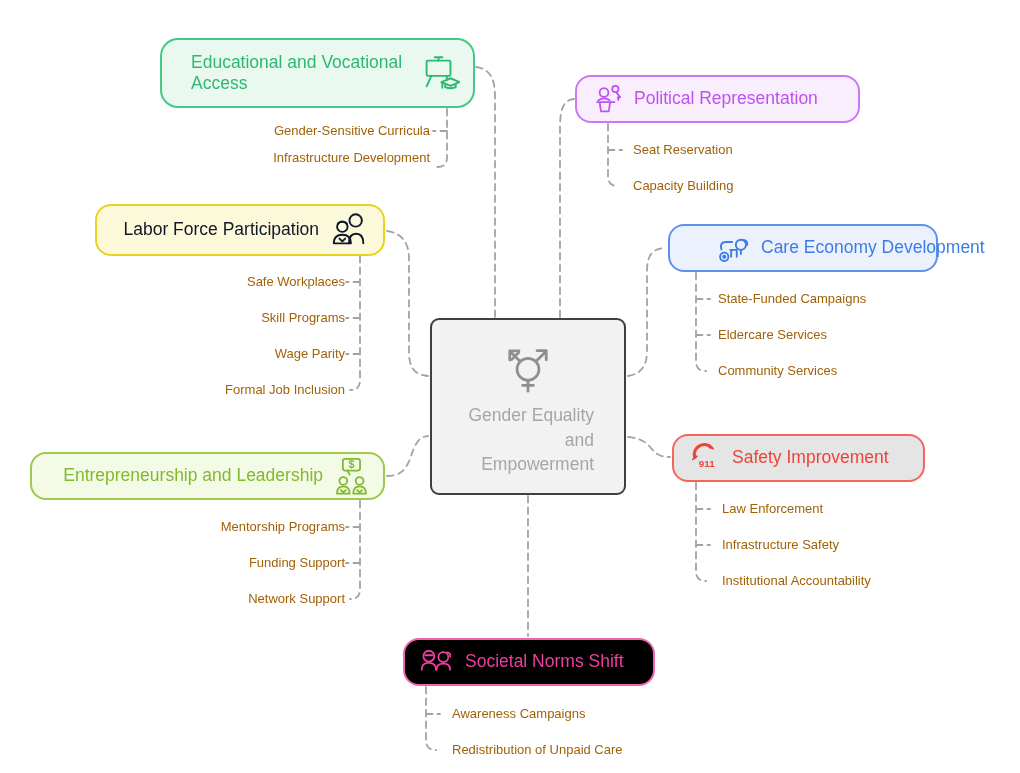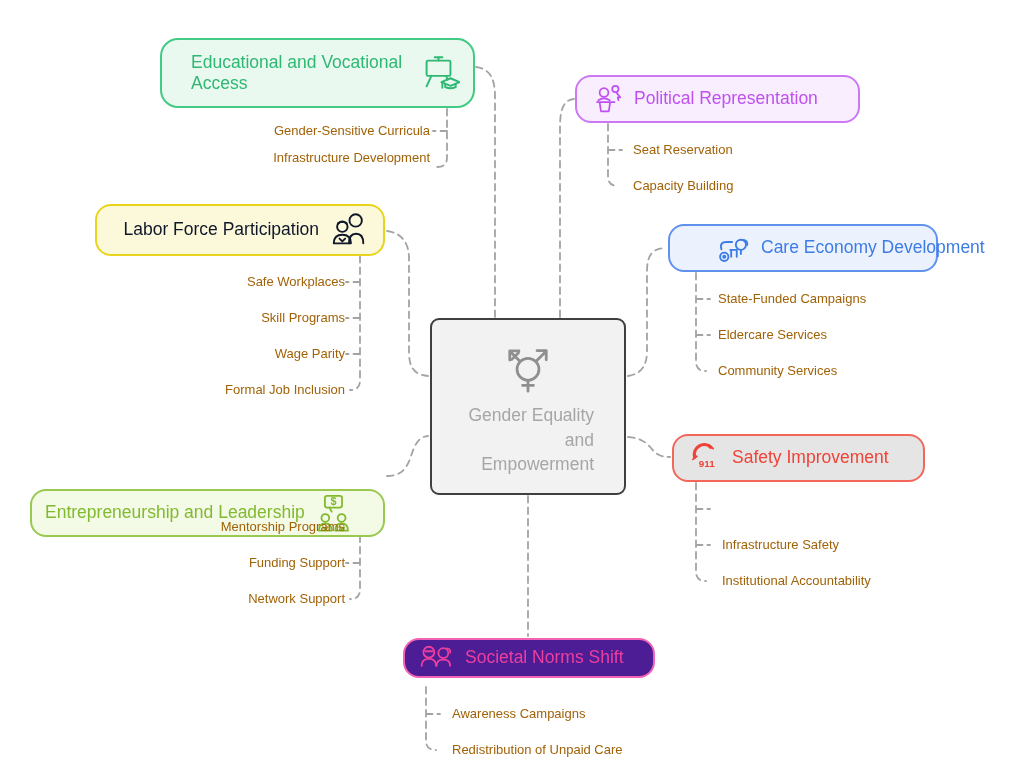--- a/index.html
+++ b/index.html
@@ -125,21 +125,21 @@
         <path d="M31 10.8 q4.5 0.6 3.8 5.4"></path>
         <path d="M16.5 21.5 h7 M23.5 21.5 v7.5 M17.5 22 v7 M28 22 v4"></path>
       </svg>
     </span>
     <span class="nlabel">Care Economy Development</span>
   </div>
   <div class="child" style="left:718px;top:287px;">State-Funded Campaigns</div>
   <div class="child" style="left:718px;top:323px;">Eldercare Services</div>
   <div class="child" style="left:718px;top:359px;">Community Services</div>
 
-  <div class="node" style="left: 30px; top: 452px; width: 355px; height: 48px; justify-content: flex-start; background: rgb(243, 250, 229); border-color: rgb(155, 200, 79); color: rgb(130, 186, 47); margin-top: 37px;">
+  <div class="node" style="left: 30px; top: 452px; width: 355px; height: 48px; justify-content: flex-end; background: rgb(243, 250, 229); border-color: rgb(155, 200, 79); color: rgb(130, 186, 47);">
     <span class="nlabel">Entrepreneurship and Leadership</span>
     <span class="icon">
       <svg class="ic" width="38" height="40" viewBox="0 0 42 44">
         <rect x="12" y="3" width="19" height="13" rx="2.5"></rect>
         <text x="21.5" y="13" font-size="12" font-weight="700" text-anchor="middle" font-family="Liberation Sans, sans-serif">$</text>
         <path d="M17 16 l2.5 4.5"></path>
         <circle cx="12.5" cy="27.5" r="4.3"></circle>
         <path d="M5.5 41.5 q0 -8 7 -8 q7 0 7 8 z"></path>
         <path d="M9.8 37.5 l2.7 2.7 2.7 -2.7"></path>
         <circle cx="30.5" cy="27.5" r="4.3"></circle>
@@ -155,24 +155,25 @@
   <div class="node" style="left: 672px; top: 434px; width: 253px; height: 48px; background: #e5e5e5; border-color: rgb(243, 103, 91); color: rgb(239, 67, 55);">
     <span class="icon">
       <svg class="ic" width="36" height="36" viewBox="0 0 40 40">
         <path d="M8.5 19 A11 11 0 0 1 26.5 8" style="stroke-width:3.6;"></path>
         <path d="M6.5 21.5 l4.5 -3.5 M24.5 5.5 l4.5 4"></path>
         <text x="13" y="30" font-size="11" font-weight="700" font-family="Liberation Sans, sans-serif">911</text>
       </svg>
     </span>
     <span class="nlabel">Safety Improvement</span>
   </div>
+  <div class="child" style="left:722px;top:497px;">Law Enforcement</div>
   <div class="child" style="left:722px;top:533px;">Infrastructure Safety</div>
   <div class="child" style="left:722px;top:569px;">Institutional Accountability</div>
 
-  <div class="node" style="left: 403px; top: 638px; width: 252px; height: 40px; background: #4c1d95; border-color: rgb(241, 99, 179); color: rgb(238, 62, 158);">
+  <div class="node" style="left: 403px; top: 638px; width: 252px; height: 48px; background: #000000; border-color: rgb(241, 99, 179); color: rgb(238, 62, 158);">
     <span class="icon">
       <svg class="ic" width="38" height="31" viewBox="0 0 42 34">
         <circle cx="12" cy="10" r="6"></circle>
         <path d="M8.2 9 h7.6"></path>
         <path d="M4 25 q0 -7.5 8 -7.5 q8 0 8 7.5"></path>
         <circle cx="28" cy="11" r="5.5"></circle>
         <path d="M32 5.8 q4.2 0.2 3.6 4.6"></path>
         <path d="M20.5 25 q0 -6.8 7.5 -6.8 q7.5 0 7.5 6.8"></path>
       </svg>
     </span>

